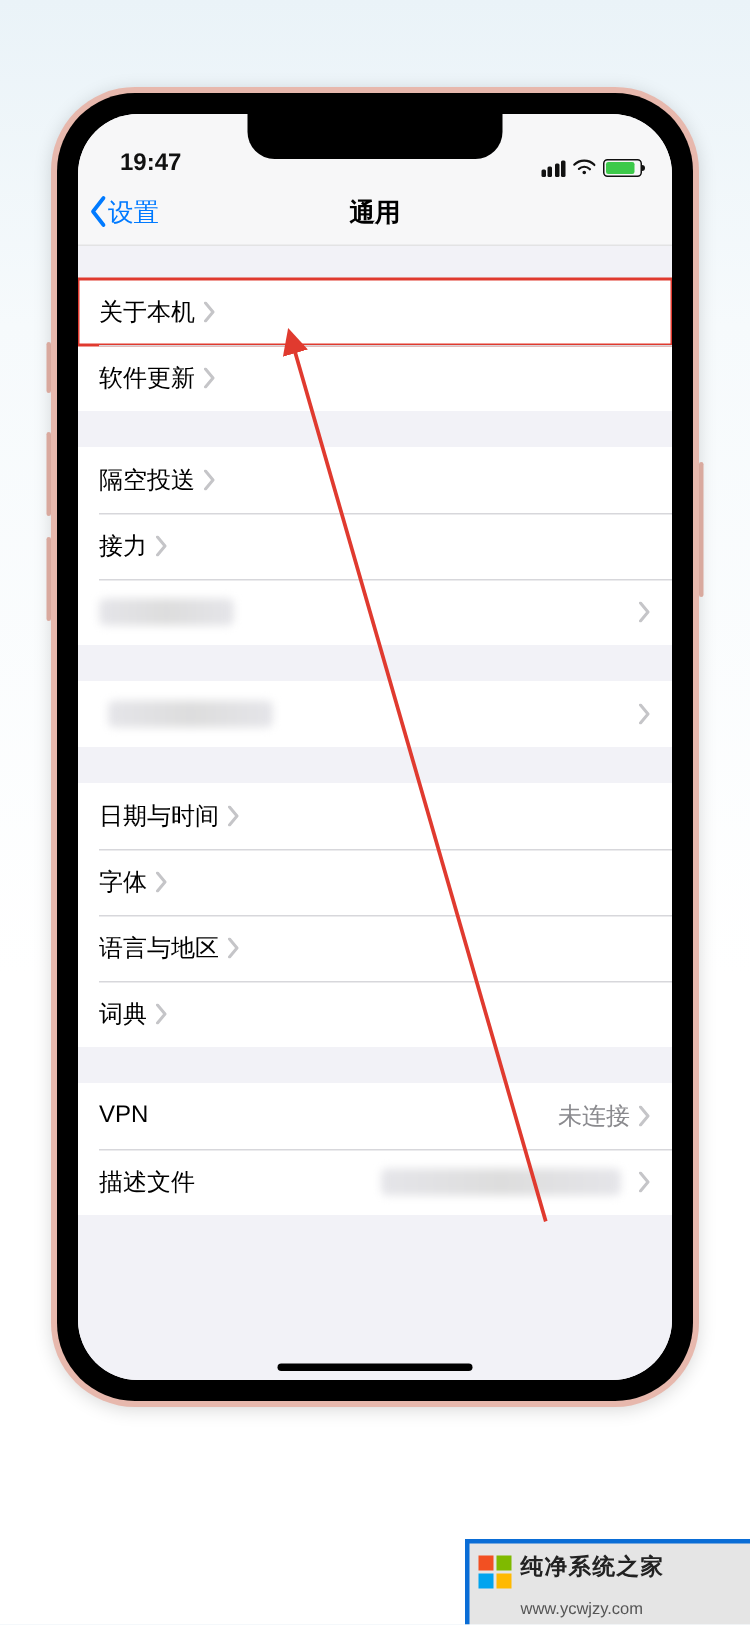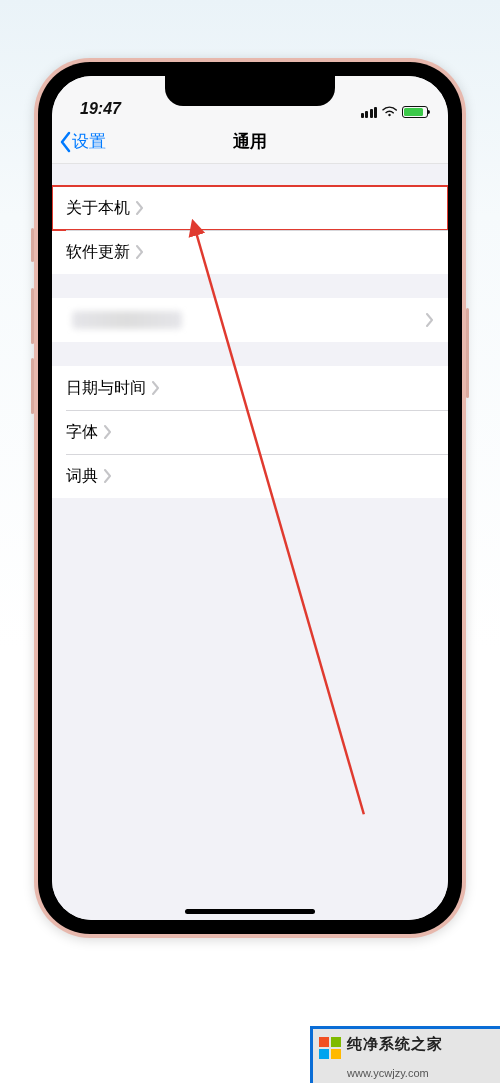--- a/index.html
+++ b/index.html
@@ -55,39 +55,39 @@
   .sb-right { right: -3px; top: 250px; width: 3px; height: 90px; }
 
   
   .statusbar {
     position: relative;
     height: 44px;
     display: flex; align-items: flex-end;
     padding: 0 20px 2px;
     background: #f7f7f8;
   }
-  .status-time { font-weight: 600; font-size: 16px; color: #111; flex: 0 0 auto; margin-left: 8px; font-style: italic; }
+  .status-time { font-weight: 600; font-size: 16px; color: #111; flex: 0 0 auto; margin-left: 8px; }
   .status-right { margin-left: auto; display: flex; align-items: center; gap: 5px; }
   .signal { display: flex; gap: 1.5px; align-items: flex-end; }
   .signal i { width: 3px; background: #111; display: block; border-radius: 1px; }
   .signal i:nth-child(1){height:5px}.signal i:nth-child(2){height:7px}.signal i:nth-child(3){height:9px}.signal i:nth-child(4){height:11px}
   .wifi-icon svg { width: 15px; height: 12px; display:block; }
   .battery { width: 26px; height: 12px; border: 1.5px solid #111; border-radius: 3px; position: relative; }
   .battery::after { content:""; position:absolute; right:-3px; top:3px; width:2px; height:4px; background:#111; border-radius:0 2px 2px 0; }
   .battery .fill { position:absolute; left:1px; top:1px; bottom:1px; width:19px; background:#3cc94a; border-radius:1.5px; }
 
   
   .nav {
     height: 44px;
     background: #f7f7f8;
     display: flex; align-items: center;
     position: relative;
     border-bottom: 0.5px solid rgba(0,0,0,0.08);
   }
-  .nav-back { display: flex; align-items: center; color: #007aff; font-size: 17px; padding-left: 6px; }
+  .nav-back { display: flex; align-items: flex-start; color: #007aff; font-size: 17px; padding-left: 6px; }
   .nav-back svg { width: 14px; height: 22px; }
   .nav-title { position: absolute; left: 0; right: 0; text-align: center; font-size: 17px; font-weight: 600; color: #000; pointer-events: none; }
 
   
   .content { height: calc(100% - 88px); overflow: hidden; position: relative; background: #f2f2f7; }
   .group { background: #fff; margin-top: 24px; }
   .group.first { margin-top: 22px; }
   .row {
     display: flex; align-items: center;
     min-height: 44px;
@@ -205,20 +205,46 @@
           <div class="row">
             <span class="label">软件更新</span>
             <span class="chev">
                 <svg viewBox="0 0 8 14">
                   <path d="M1 1l5 6-5 6" stroke="#c5c5c8" stroke-width="2" fill="none" stroke-linecap="round" stroke-linejoin="round"></path>
                 </svg>
               </span>
           </div>
         </div>
 
+        <div class="group">
+          <div class="row">
+            <span class="label">隔空投送</span>
+            <span class="chev">
+                <svg viewBox="0 0 8 14">
+                  <path d="M1 1l5 6-5 6" stroke="#c5c5c8" stroke-width="2" fill="none" stroke-linecap="round" stroke-linejoin="round"></path>
+                </svg>
+              </span>
+          </div>
+          <div class="row">
+            <span class="label">接力</span>
+            <span class="chev">
+                <svg viewBox="0 0 8 14">
+                  <path d="M1 1l5 6-5 6" stroke="#c5c5c8" stroke-width="2" fill="none" stroke-linecap="round" stroke-linejoin="round"></path>
+                </svg>
+              </span>
+          </div>
+          <div class="row">
+            <span class="blur-box blur1"></span>
+            <span class="chev" style="margin-left:auto">
+                <svg viewBox="0 0 8 14">
+                  <path d="M1 1l5 6-5 6" stroke="#c5c5c8" stroke-width="2" fill="none" stroke-linecap="round" stroke-linejoin="round"></path>
+                </svg>
+              </span>
+          </div>
+        </div>
 
         <div class="group">
           <div class="row">
             <span class="blur-box blur2"></span>
             <span class="chev" style="margin-left:auto">
                 <svg viewBox="0 0 8 14">
                   <path d="M1 1l5 6-5 6" stroke="#c5c5c8" stroke-width="2" fill="none" stroke-linecap="round" stroke-linejoin="round"></path>
                 </svg>
               </span>
           </div>
@@ -235,29 +261,57 @@
           </div>
           <div class="row">
             <span class="label">字体</span>
             <span class="chev">
                 <svg viewBox="0 0 8 14">
                   <path d="M1 1l5 6-5 6" stroke="#c5c5c8" stroke-width="2" fill="none" stroke-linecap="round" stroke-linejoin="round"></path>
                 </svg>
               </span>
           </div>
           <div class="row">
+            <span class="label">语言与地区</span>
+            <span class="chev">
+                <svg viewBox="0 0 8 14">
+                  <path d="M1 1l5 6-5 6" stroke="#c5c5c8" stroke-width="2" fill="none" stroke-linecap="round" stroke-linejoin="round"></path>
+                </svg>
+              </span>
+          </div>
+          <div class="row">
             <span class="label">词典</span>
             <span class="chev">
                 <svg viewBox="0 0 8 14">
                   <path d="M1 1l5 6-5 6" stroke="#c5c5c8" stroke-width="2" fill="none" stroke-linecap="round" stroke-linejoin="round"></path>
                 </svg>
               </span>
           </div>
         </div>
 
+        <div class="group">
+          <div class="row">
+            <span class="label">VPN</span>
+            <span class="value">未连接</span>
+            <span class="chev">
+                <svg viewBox="0 0 8 14">
+                  <path d="M1 1l5 6-5 6" stroke="#c5c5c8" stroke-width="2" fill="none" stroke-linecap="round" stroke-linejoin="round"></path>
+                </svg>
+              </span>
+          </div>
+          <div class="row">
+            <span class="label">描述文件</span>
+            <span class="blur-box blur3" style="margin-left:auto;margin-right:6px"></span>
+            <span class="chev">
+                <svg viewBox="0 0 8 14">
+                  <path d="M1 1l5 6-5 6" stroke="#c5c5c8" stroke-width="2" fill="none" stroke-linecap="round" stroke-linejoin="round"></path>
+                </svg>
+              </span>
+          </div>
+        </div>
 
       </div>
 
       <svg class="arrow" viewBox="0 0 400 846" preserveAspectRatio="none">
         <defs>
           <marker id="ah" markerWidth="7" markerHeight="7" refX="2" refY="3.5" orient="auto">
             <polygon points="0 0, 7 3.5, 0 7" fill="#e03a2f"></polygon>
           </marker>
         </defs>
         <line x1="315" y1="740" x2="145" y2="155" stroke="#e03a2f" stroke-width="2.5" marker-end="url(#ah)"></line>

